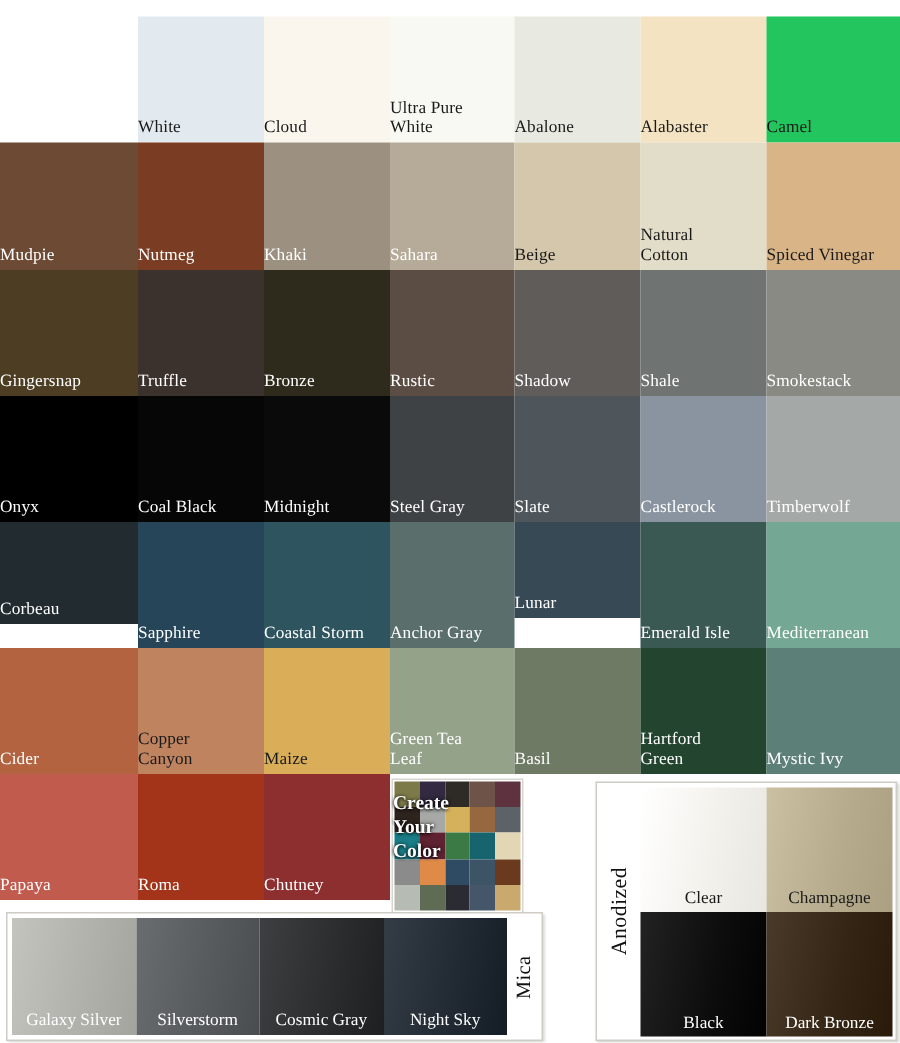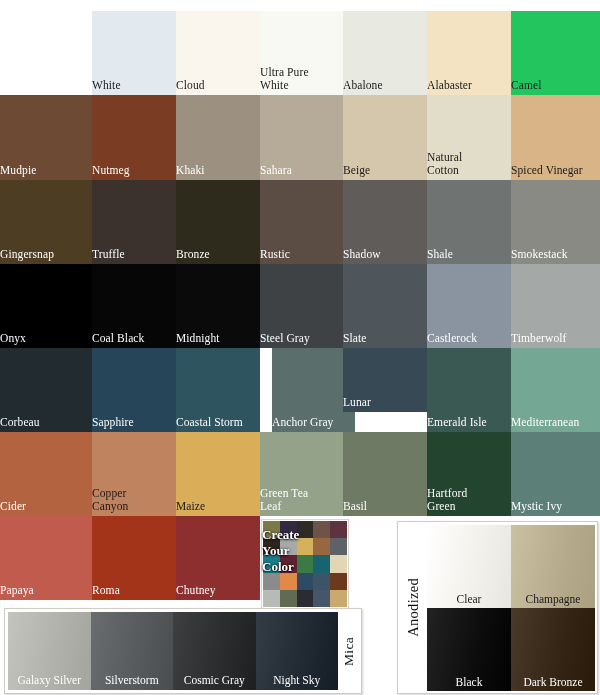--- a/index.html
+++ b/index.html
@@ -260,30 +260,30 @@
       </div>
       <div class="swatch dark" style="left: 343px; top: 264px; width: 84px; height: 84px; background: rgb(78, 86, 92);">
         <div class="label">Slate</div>
       </div>
       <div class="swatch dark" style="left: 427px; top: 264px; width: 84px; height: 84px; background: rgb(137, 148, 160);">
         <div class="label">Castlerock</div>
       </div>
       <div class="swatch dark" style="left: 511px; top: 264px; width: 89px; height: 84px; background: rgb(164, 168, 166);">
         <div class="label">Timberwolf</div>
       </div>
-      <div class="swatch dark" style="left: 0px; top: 348px; width: 92px; height: 84px; background: rgb(34, 43, 47); font-family: Liberation Serif, serif;">
+      <div class="swatch dark" style="left: 0px; top: 348px; width: 92px; height: 68px; background: rgb(34, 43, 47); font-family: Liberation Serif, serif;">
         <div class="label">Corbeau</div>
       </div>
       <div class="swatch dark" style="left: 92px; top: 348px; width: 84px; height: 84px; background: rgb(39, 69, 89);">
         <div class="label">Sapphire</div>
       </div>
       <div class="swatch dark" style="left: 176px; top: 348px; width: 84px; height: 84px; background: rgb(46, 84, 96);">
         <div class="label">Coastal Storm</div>
       </div>
-      <div class="swatch dark" style="left: 260px; top: 348px; width: 83px; height: 84px; background: rgb(90, 111, 108); margin-left: 12px;">
+      <div class="swatch dark" style="left: 260px; top: 348px; width: 83px; height: 84px; background: rgb(90, 111, 108);">
         <div class="label">Anchor Gray</div>
       </div>
       <div class="swatch dark" style="left: 343px; top: 348px; width: 84px; height: 64px; background: rgb(55, 73, 84);">
         <div class="label">Lunar</div>
       </div>
       <div class="swatch dark" style="left: 427px; top: 348px; width: 84px; height: 84px; background: rgb(59, 89, 83);">
         <div class="label">Emerald Isle</div>
       </div>
       <div class="swatch dark" style="left: 511px; top: 348px; width: 89px; height: 84px; background: rgb(116, 168, 148);">
         <div class="label">Mediterranean</div>

